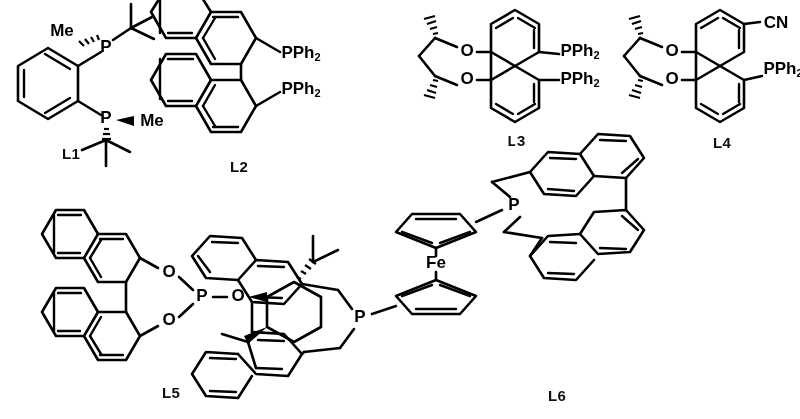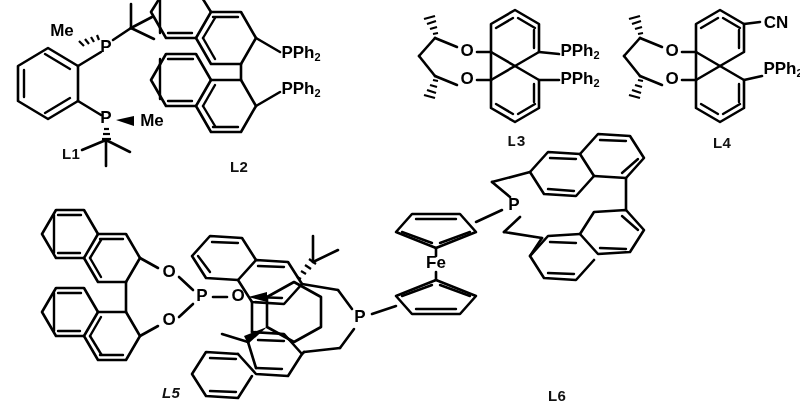--- a/index.html
+++ b/index.html
@@ -270,21 +270,21 @@
         <path class="bond" d="M261,40 L261,14"></path>
         <path class="bond" d="M261,40 L286,28"></path>
       </g>
 
       <path class="wedge" d="M215,105 L196,122 L192,114 Z"></path>
       <g>
         <path class="bond" d="M196,120 L170,112"></path>
         <path class="bond" d="M196,120 L204,146"></path>
       </g>
     </svg>
-    <div class="lbl" style="left:110px;top:162px;font-style:italic;">L5</div>
+    <div class="lbl" style="left:110px;top:162px;">L5</div>
   </div>
 
   <div class="struct" style="left:352px;top:192px;">
     <svg width="450" height="230" viewBox="0 0 450 230">
 
       <g>
 
         <path class="bond" d="M60,22 L108,22 L124,40 L84,56 L44,40 Z"></path>
         <path class="inner" d="M64,27 L104,27"></path>
         <path class="inner" d="M50,40 L80,51"></path>

